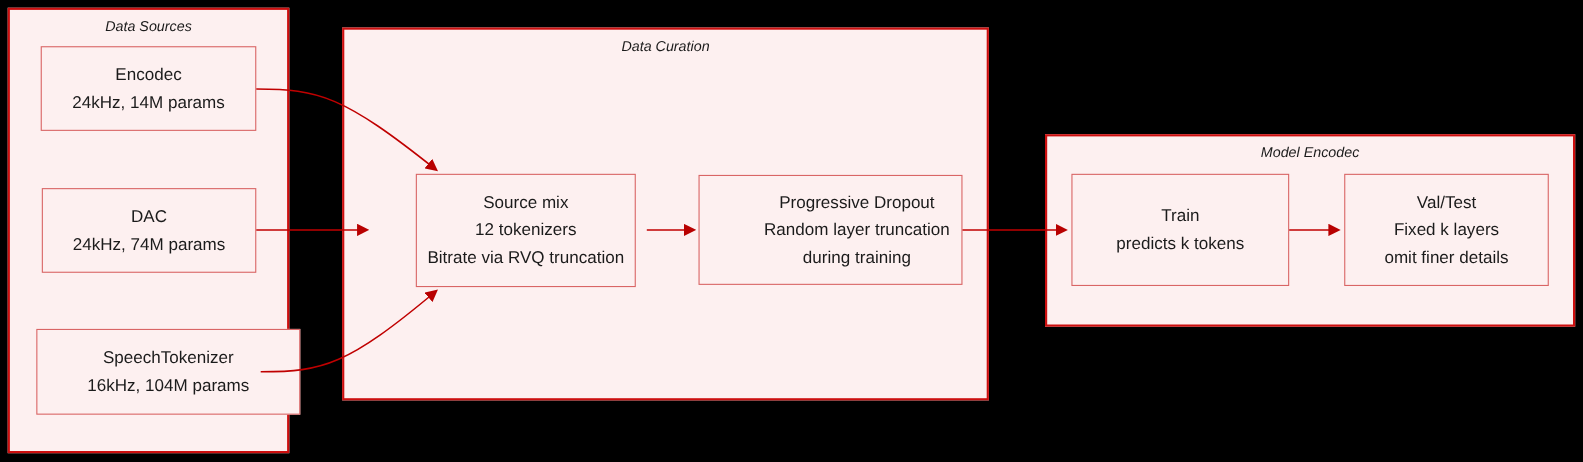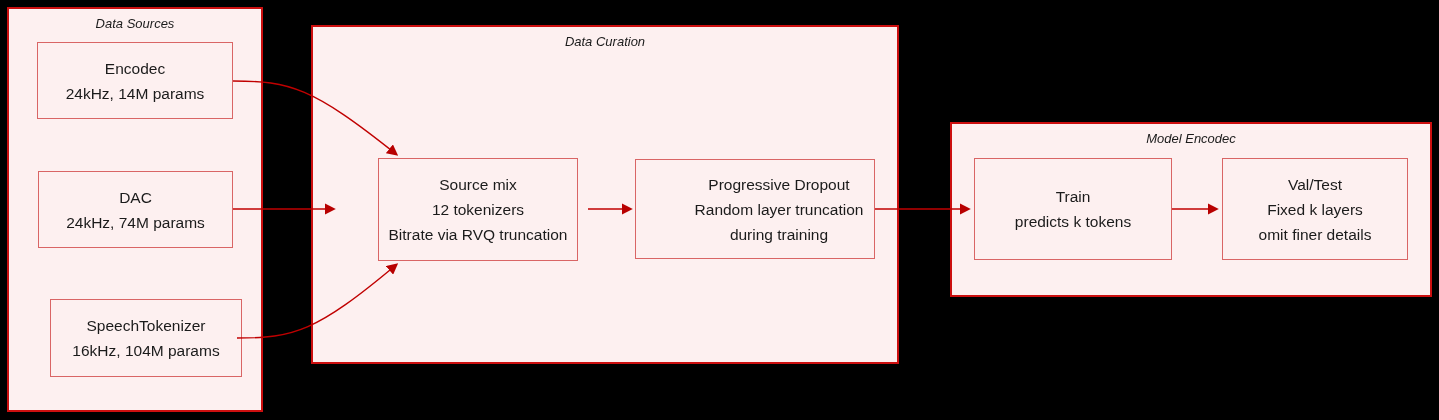--- a/index.html
+++ b/index.html
@@ -63,21 +63,21 @@
   }
 
   
   #c-data-sources   { left: 7px;   top: 7px;   width: 256px; height: 405px; }
   #c-data-curation  { left: 311px; top: 25px;  width: 588px; height: 339px; }
   #c-model-training { left: 950px; top: 122px; width: 482px; height: 175px; }
 
   
   #n-encodec             { left: 37px;   top: 42px;  width: 196px; height: 77px; }
   #n-dac                 { left: 38px;   top: 171px; width: 195px; height: 77px; }
-  #n-speech-tokenizer    { left: 50px;   top: 299px; width: 192px; height: 78px; }
+  #n-speech-tokenizer    { left: 33px;   top: 299px; width: 240px; height: 78px; }
   #n-source-mix          { left: 338px;  top: 158px; width: 200px; height: 103px; margin-left: 40px; }
   #n-progressive-dropout { left: 635px;  top: 159px; width: 240px; height: 100px; padding-left: 48px; }
   #n-train               { left: 974px;  top: 158px; width: 198px; height: 102px; }
   #n-val-test            { left: 1222px; top: 158px; width: 186px; height: 102px; }
 </style>
 </head>
 <body>
 
 <div class="canvas">
 

